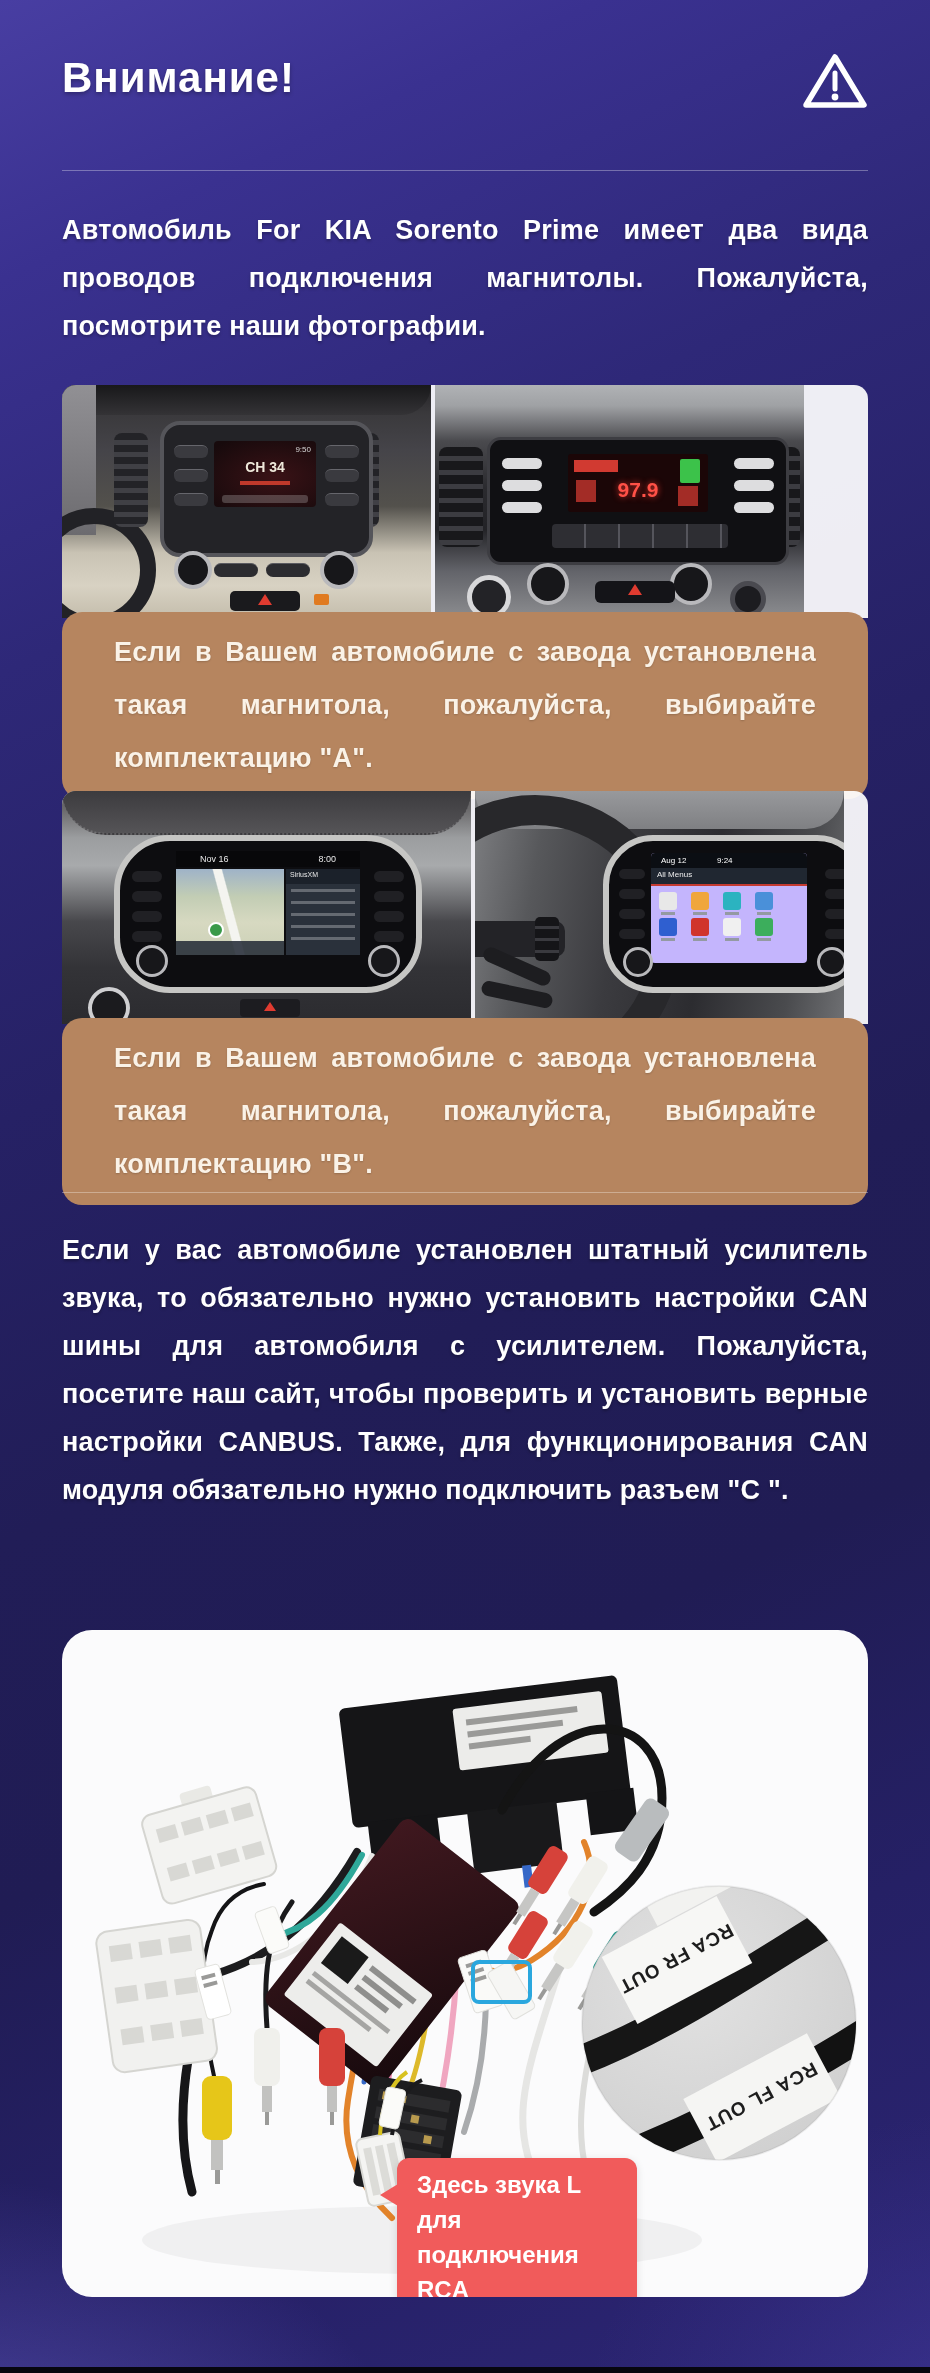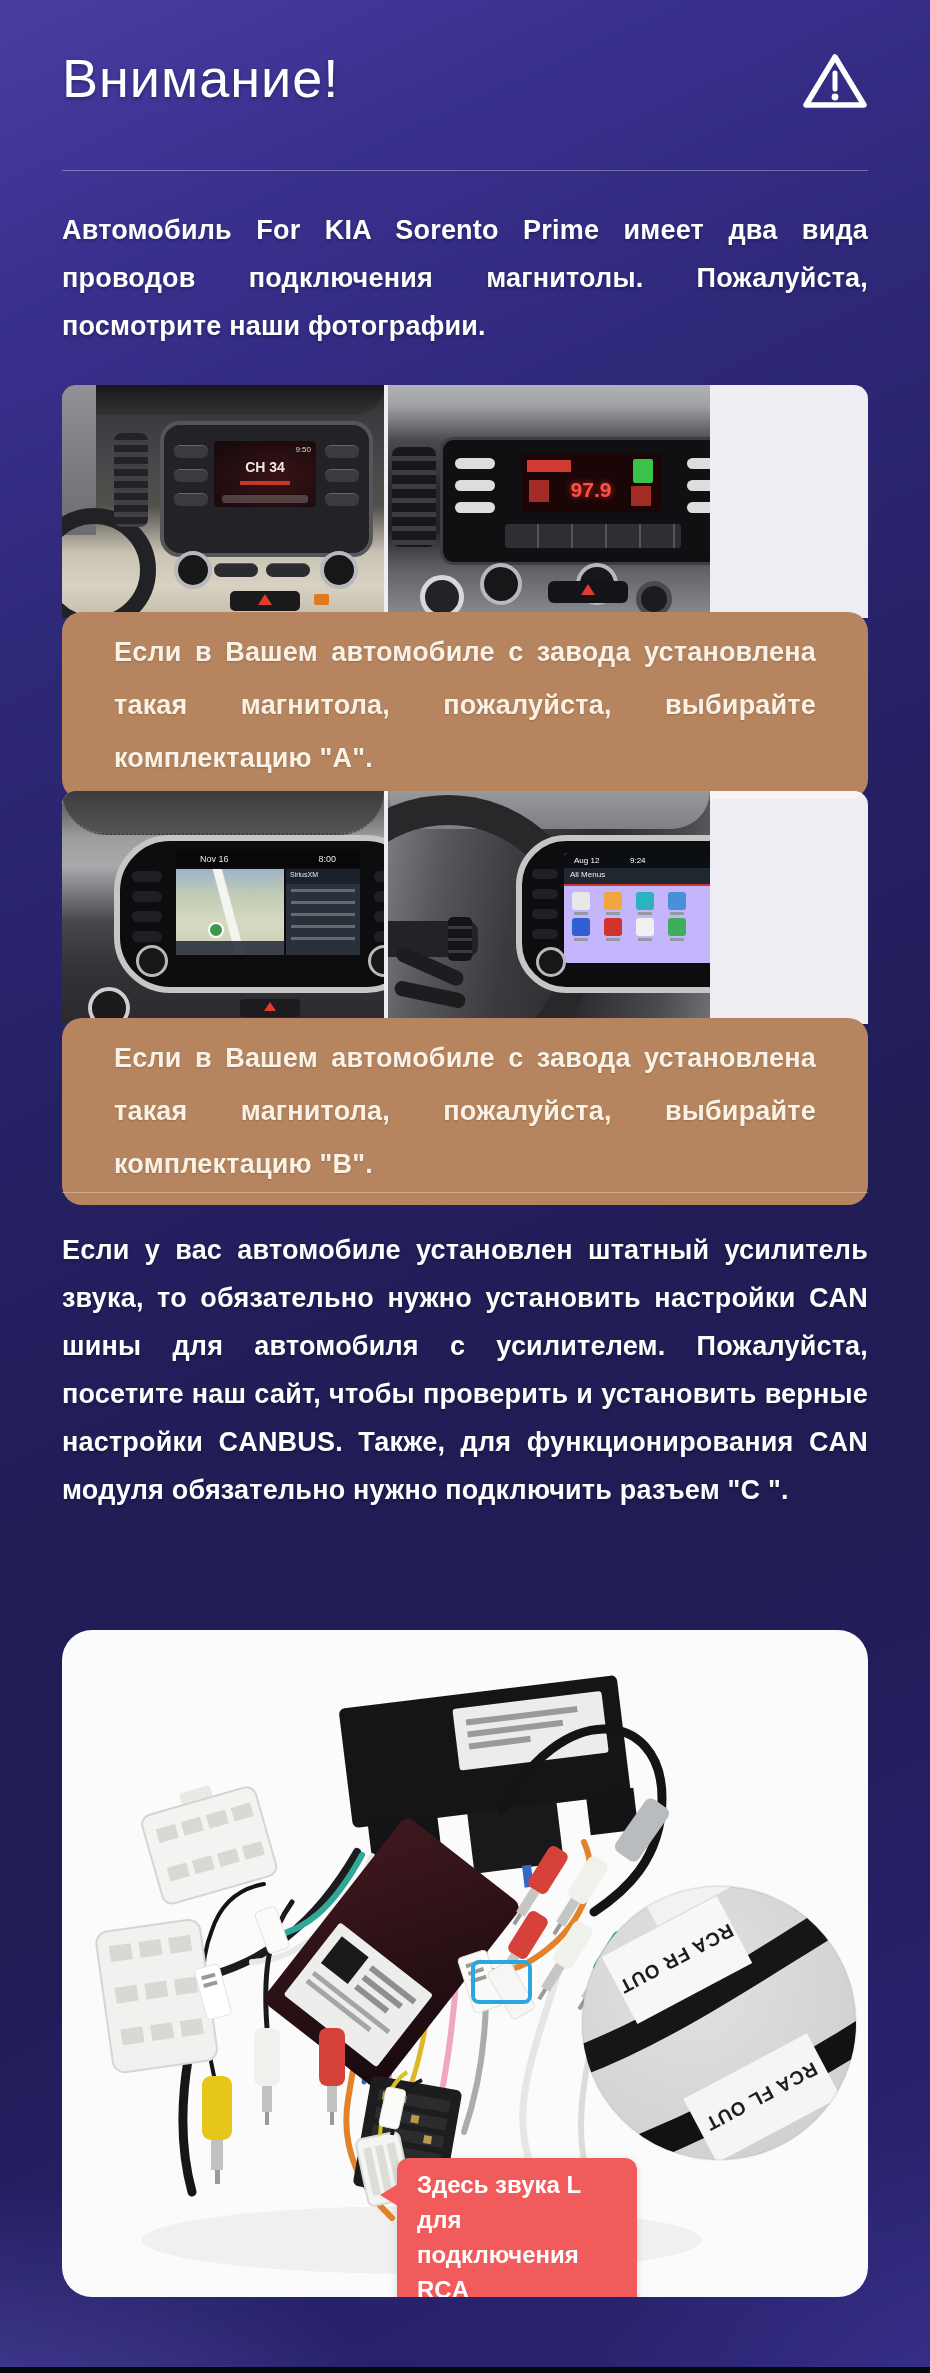--- a/index.html
+++ b/index.html
@@ -4,29 +4,29 @@
 <style>
   html,body{margin:0;padding:0;background:#14122e;}
   .page{position:relative;width:930px;height:2373px;overflow:hidden;margin:0 auto;
     font-family:"Liberation Sans","DejaVu Sans",sans-serif;
     background:
       radial-gradient(900px 700px at -6% 108%, rgba(122,112,230,0.55), rgba(122,112,230,0) 55%),
       radial-gradient(700px 520px at 108% 102%, rgba(86,76,196,0.30), rgba(86,76,196,0) 60%),
       linear-gradient(155deg,#483ea2 0%,#3a3190 10%,#2e2878 24%,#262165 40%,#211d57 55%,#201c54 68%,#252065 82%,#2c2574 100%);}
   .abs{position:absolute;}
   .title-row{left:62px;top:44px;width:806px;display:flex;justify-content:space-between;align-items:center;}
-  .page-title{color:#fff;font-size:54px;font-weight:normal;letter-spacing:1px;text-shadow:0 2px 4px rgba(0,0,0,.3);}
+  .page-title{color:#fff;font-size:42px;font-weight:bold;letter-spacing:1px;text-shadow:0 2px 4px rgba(0,0,0,.3);}
   .warn-icon{width:66px;height:62px;margin-top:6px;}
   .sep{left:62px;width:806px;height:1px;background:rgba(255,255,255,.32);}
   .para{left:62px;width:806px;color:#fff;font-size:27px;font-weight:bold;line-height:48px;
     text-align:justify;letter-spacing:.2px;text-shadow:0 2px 3px rgba(0,0,0,.28);}
   .cyan{color:#35d4e7;}
   .photo-block{left:62px;width:806px;}
   .photos-row{display:flex;gap:4px;background:rgba(255,255,255,.92);border-radius:14px 14px 0 0;overflow:hidden;height:233px;}
-  .photo{position:relative;width:322px;height:233px;overflow:hidden;flex:none;}
+  .photo{position:relative;width:369px;height:233px;overflow:hidden;flex:none;}
   .caption{position:relative;margin-top:-6px;border-radius:20px;background:#b6855f;
     padding:14px 52px;color:#faf2e7;font-size:27px;font-weight:bold;line-height:53px;
     text-align:justify;letter-spacing:.2px;text-shadow:0 1px 2px rgba(0,0,0,.18);}
   .card{left:62px;top:1630px;width:806px;height:667px;background:#fbfbfc;border-radius:30px;overflow:hidden;}
   .bottom-strip{left:0;bottom:0;width:930px;height:6px;background:#06060f;}
 
   
   .dash-top{position:absolute;left:0;right:0;top:0;}
   .knob{position:absolute;border-radius:50%;background:#17171a;}
   .pill{position:absolute;border-radius:6px;background:#2e2e32;}
@@ -65,21 +65,21 @@
   #paR .strip{position:absolute;left:62px;top:84px;width:176px;height:24px;background:#2e2e33;border-radius:4px;
     background-image:repeating-linear-gradient(90deg,#2e2e33 0 32px,#55555c 32px 34px);}
   #paR .knob{width:34px;height:34px;border:4px solid #b9b9bc;}
   #paR .vent{position:absolute;top:62px;width:44px;height:100px;border-radius:8px;
     background:repeating-linear-gradient(180deg,#18181b 0 9px,#3c3c41 9px 14px);}
   #paR .hazard{position:absolute;left:160px;top:196px;width:80px;height:22px;background:#141418;border-radius:6px;}
   #paR .start{position:absolute;left:32px;top:190px;width:34px;height:34px;border:5px solid #d8d8da;border-radius:50%;background:#232327;}
   #paR .rvent{position:absolute;right:38px;top:196px;width:26px;height:26px;border:5px solid #4a4a50;border-radius:50%;background:#1c1c20;}
 
   
-  #pbL{background:linear-gradient(180deg,#59585a 0%,#6b6a6c 8%,#9b9d9f 20%,#a8aaac 32%,#48484c 56%,#333337 76%,#2b2b2f 100%);}
+  #pbL{background:linear-gradient(180deg,#59585a 0%,#6b6a6c 8%,#9b9d9f 20%,#a8aaac 32%,#48484c 56%,#333337 76%,#2b2b2f 100%);padding-left:40px;}
   #pbL .dash-top{height:42px;background:linear-gradient(#3c3b3e,#555457);border-radius:0 0 46px 46px;border-bottom:2px dotted rgba(255,255,255,.18);}
   #pbL .console{position:absolute;left:52px;top:44px;width:296px;height:146px;border-radius:56px;background:#0d0d10;border:6px solid #c6c6c4;}
   #pbL .topbar{position:absolute;left:56px;top:10px;width:184px;height:16px;background:#08080a;color:#e8e8e8;font-size:9px;}
   #pbL .topbar .d{position:absolute;left:24px;top:3px;}
   #pbL .topbar .t{position:absolute;right:24px;top:3px;}
   #pbL .navmap{position:absolute;left:56px;top:28px;width:108px;height:86px;
     background:linear-gradient(75deg,rgba(0,0,0,0) 45%,#f4f4f0 46%,#f4f4f0 52%,rgba(0,0,0,0) 53%),
     linear-gradient(180deg,#9fb3c8 0%,#c2cdb4 32%,#d7d9c1 62%,#cbd0b6 100%);}
   #pbL .navdot{position:absolute;left:30%;top:62%;width:12px;height:12px;border-radius:50%;background:#3a9a4a;border:2px solid #fff;}
   #pbL .navfoot{position:absolute;left:0;right:0;bottom:0;height:14px;background:rgba(38,44,56,.88);}

